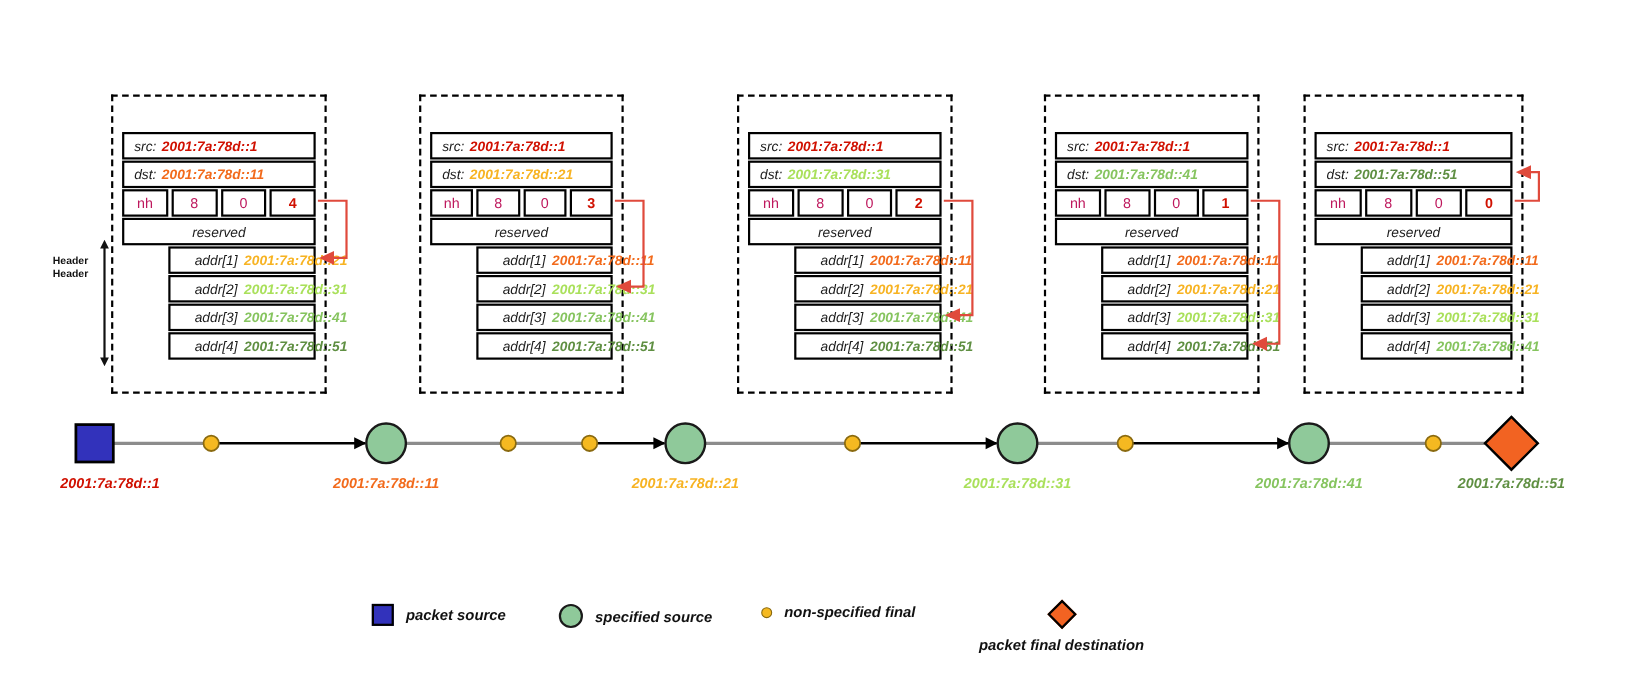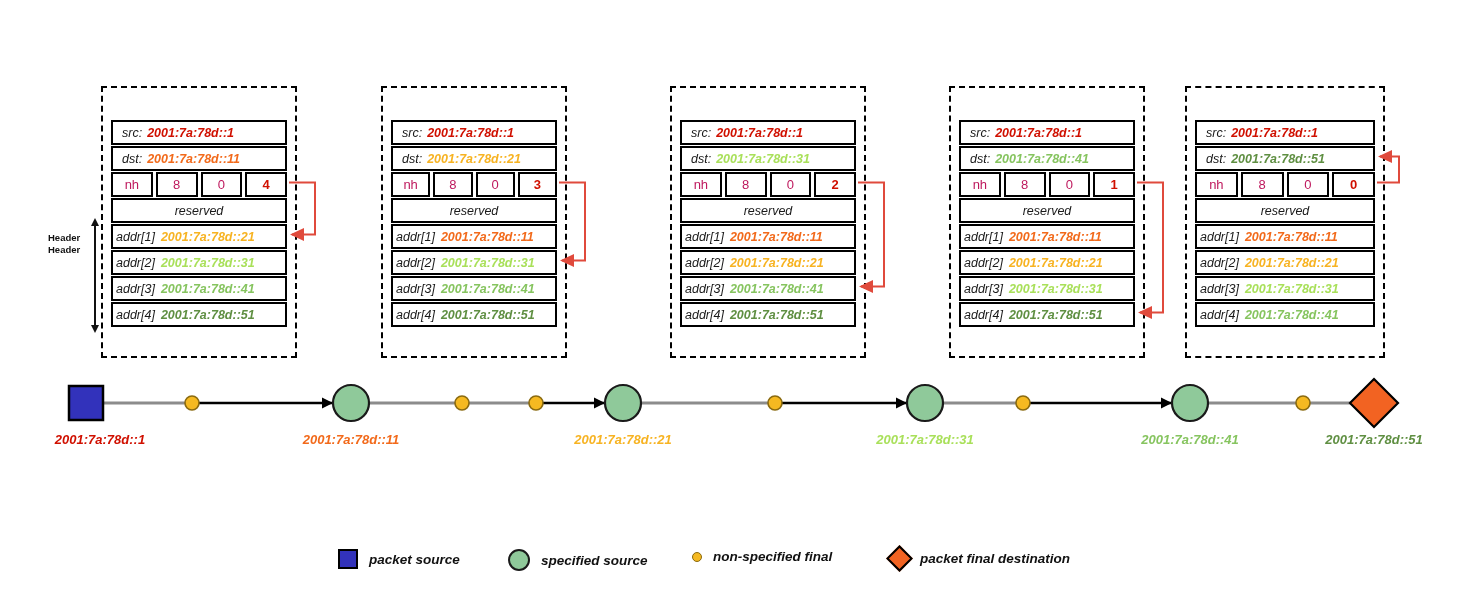--- a/index.html
+++ b/index.html
@@ -11,21 +11,21 @@
   
   .pkt{position:absolute;top:86px;width:196px;height:272px;
        border:2px dashed #000;box-sizing:border-box;}
   .pkt .rows{position:absolute;left:8px;top:32px;right:8px;}
   .row{height:25px;box-sizing:border-box;border:2px solid #000;background:#fff;
        display:flex;align-items:center;justify-content:center;margin-bottom:1px;
        font-style:italic;font-weight:bold;font-size:12.5px;white-space:nowrap;}
   .row .lbl{color:#1a1a1a;font-weight:normal;font-style:italic;margin-right:5px;font-size:12.5px;}
   .row.hdr{justify-content:flex-start;padding-left:9px;}
   .row.reserved{justify-content:center;font-weight:normal;color:#1a1a1a;}
-  .row.addr{justify-content:flex-start;padding-left:3px;}
+  .row.addr{justify-content:flex-start;padding-left:22px;margin-left:42px;}
   .row.addr .lbl{margin-right:6px;}
 
   
   .segrow{display:flex;height:25px;margin-bottom:1px;gap:3px;}
   .segcell{flex:1;border:2px solid #000;box-sizing:border-box;background:#fff;
            display:flex;align-items:center;justify-content:center;
            font-size:13px;color:#be185d;font-style:normal;font-weight:normal;}
   .segcell.segleft{color:#d01000;font-weight:bold;}
 
   
@@ -303,19 +303,19 @@
         <div class="txt">packet source</div>
       </div>
       <div class="leg" style="left: 508px; top: 4px;">
         <div class="sw-circle"></div>
         <div class="txt">specified source</div>
       </div>
       <div class="leg" style="left: 692px; top: 4px;">
         <div class="sw-dot"></div>
         <div class="txt">non-specified final</div>
       </div>
-      <div class="leg" style="left: 890px; top: 4px;">
+      <div class="leg" style="left: 890px; top: 4px; flex-direction: column;">
         <div class="sw-diamond"></div>
         <div class="txt">packet final destination</div>
       </div>
     </div>
 
 </div>
 
 </body></html>

